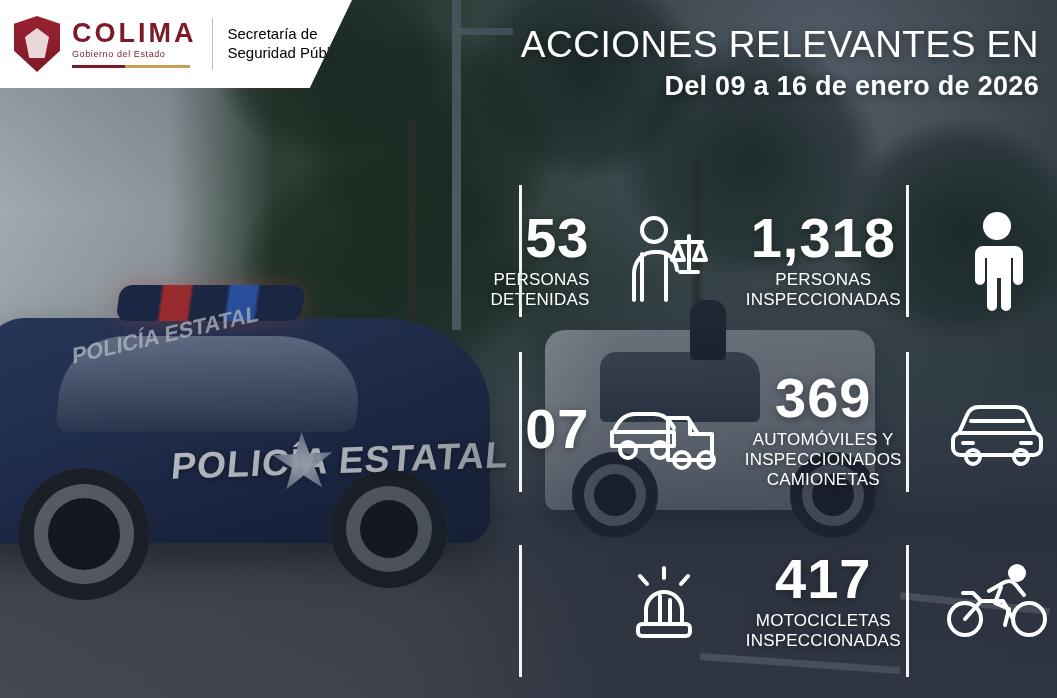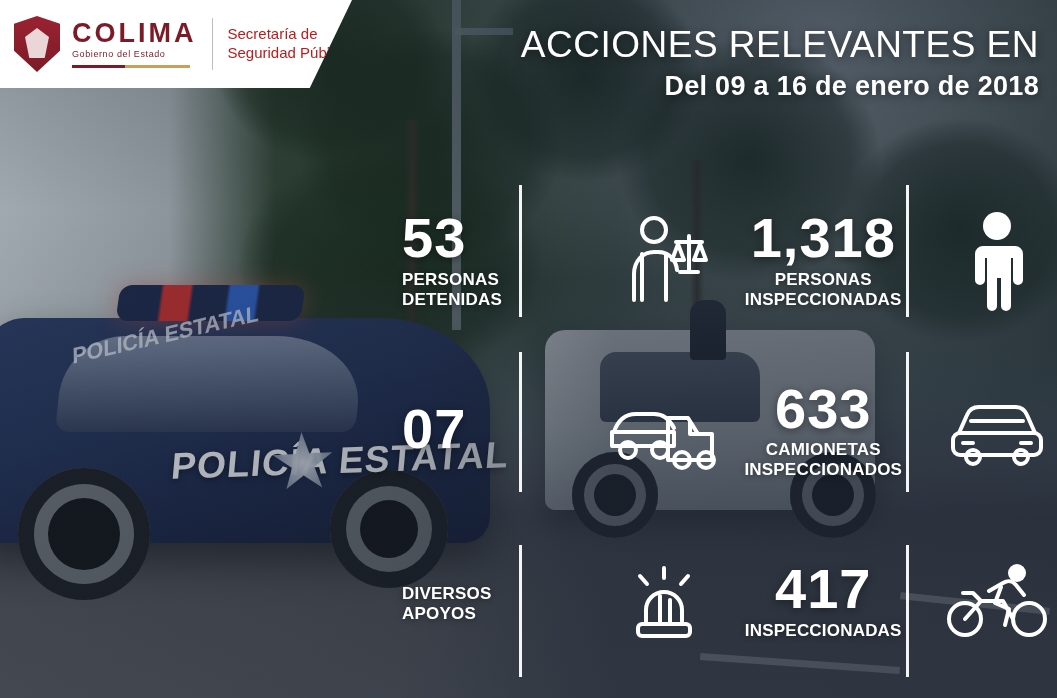--- a/index.html
+++ b/index.html
@@ -233,21 +233,21 @@
     background: linear-gradient(to right, #7d1a27 0%, #7d1a27 45%, #c9a05a 45%, #c9a05a 100%);
   }
   .logo-div {
     width: 1px;
     height: 52px;
     background: #b9bdc4;
     margin: 0 14px 0 16px;
   }
   .logo-dep {
     font-size: 15px;
-    color: #b91c1c;
+    color: #000000;
     line-height: 1.25;
     font-weight: 500;
   }
 
   
   .title-block {
     position: absolute;
     right: 18px;
     top: 24px;
     width: 620px;
@@ -281,34 +281,35 @@
   }
   .cell {
     display: flex;
     align-items: center;
     color: #fff;
     padding: 6px 0;
     box-sizing: border-box;
   }
   .cell.left-col { padding-left: 12px; }
   .cell .txt {
+    text-align: right;
     padding-right: 14px;
     flex: 1;
   }
   .cell .txt.rt { text-align: center; }
   .num {
     font-size: 56px;
     font-weight: bold;
     line-height: 0.98;
     letter-spacing: 1px;
     text-shadow: 0 2px 8px rgba(0,0,0,0.4);
   }
   .lbl {
     font-size: 17px;
-    font-weight: bold;
+    font-weight: normal;
     line-height: 1.18;
     letter-spacing: 0.2px;
     margin-top: 4px;
     text-shadow: 0 1px 6px rgba(0,0,0,0.45);
   }
   .icon-box {
     width: 120px;
     flex: none;
     display: flex;
     align-items: center;
@@ -370,21 +371,21 @@
     </div>
     <div class="logo-div"></div>
     <div class="logo-dep">
       <div>Secretaría de</div>
       <div>Seguridad Pública</div>
     </div>
   </div>
 
   <div class="title-block">
     <div class="title-1">ACCIONES RELEVANTES EN</div>
-    <div class="subtitle">Del 09 a 16 de enero de 2018</div>
+    <div class="subtitle">Del 09 a 16 de enero de 2026</div>
   </div>
 
   <div class="vline" style="left:519px;top:185px;height:132px;"></div>
   <div class="vline" style="left:519px;top:352px;height:140px;"></div>
   <div class="vline" style="left:519px;top:545px;height:132px;"></div>
   <div class="vline" style="left:906px;top:185px;height:132px;"></div>
   <div class="vline" style="left:906px;top:352px;height:140px;"></div>
   <div class="vline" style="left:906px;top:545px;height:132px;"></div>
 
   <div class="stats">
@@ -443,62 +444,60 @@
           <path d="M62 30 h20 l10 16 h14 v26 H62 z"></path>
           <path d="M84 34 v12 h14"></path>
           <circle cx="76" cy="72" r="8"></circle>
           <circle cx="100" cy="72" r="8"></circle>
         </svg>
       </div>
     </div>
 
     <div class="cell">
       <div class="txt rt">
-        <div class="num">633</div>
+        <div class="num">369</div>
         <div class="lbl">
+          <div>AUTOMÓVILES Y</div>
+          <div>INSPECCIONADOS</div>
           <div>CAMIONETAS</div>
-          <div>INSPECCIONADOS</div>
         </div>
       </div>
       <div class="icon-box">
         <svg width="104" height="80" viewBox="0 0 104 80" fill="none" stroke="#ffffff" stroke-width="4" stroke-linecap="round" stroke-linejoin="round">
           <path d="M14 42 l8-18 c2-5 6-8 12-8 h36 c6 0 10 3 12 8 l8 18"></path>
           <rect x="8" y="42" width="88" height="22" rx="7"></rect>
           <path d="M26 30 h52"></path>
           <circle cx="28" cy="66" r="7"></circle>
           <circle cx="76" cy="66" r="7"></circle>
           <path d="M18 52 h10 M76 52 h10"></path>
         </svg>
       </div>
     </div>
 
     <div class="cell left-col">
       <div class="txt">
-        <div class="lbl">
-          <div>DIVERSOS</div>
-          <div>APOYOS</div>
-        </div>
       </div>
       <div class="icon-box">
         <svg width="96" height="96" viewBox="0 0 96 96" fill="none" stroke="#ffffff" stroke-width="4" stroke-linecap="round" stroke-linejoin="round">
           <path d="M48 14 v10"></path>
           <path d="M24 22 l7 8"></path>
           <path d="M72 22 l-7 8"></path>
           <path d="M30 70 v-14 c0-10 8-18 18-18 s18 8 18 18 v14"></path>
           <rect x="22" y="70" width="52" height="12" rx="4"></rect>
           <path d="M44 42 v26"></path>
           <path d="M54 46 v22"></path>
         </svg>
       </div>
     </div>
 
     <div class="cell">
       <div class="txt rt">
         <div class="num">417</div>
         <div class="lbl">
+          <div>MOTOCICLETAS</div>
           <div>INSPECCIONADAS</div>
         </div>
       </div>
       <div class="icon-box">
         <svg width="104" height="90" viewBox="0 0 104 90" fill="none" stroke="#ffffff" stroke-width="4" stroke-linecap="round" stroke-linejoin="round">
           <circle cx="72" cy="16" r="9" fill="#ffffff" stroke="none"></circle>
           <path d="M44 34 l14-8 c5-3 10-2 13 2 l8 10"></path>
           <path d="M56 30 l-6 16 14 6 -4 16"></path>
           <circle cx="20" cy="62" r="16"></circle>
           <circle cx="84" cy="62" r="16"></circle>

